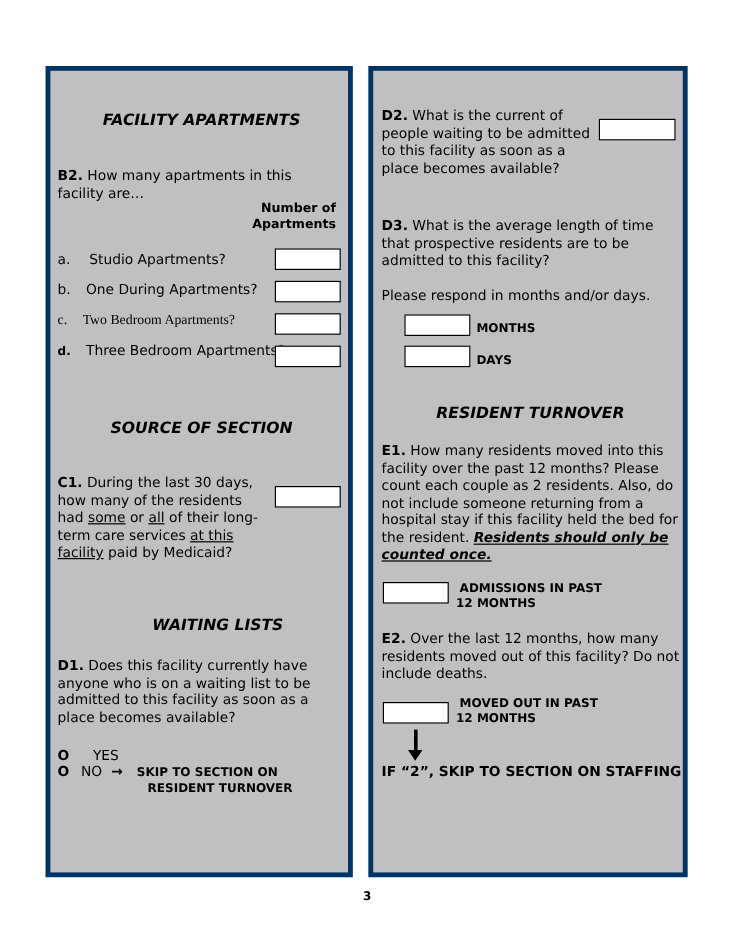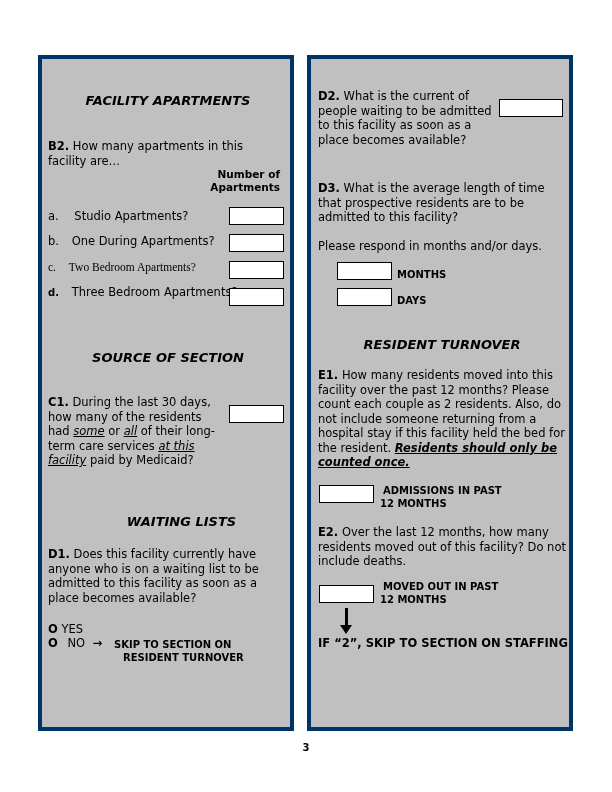--- a/index.html
+++ b/index.html
@@ -5,21 +5,21 @@
   html, body { margin:0; padding:0; background:#ffffff; }
   body { width:612px; height:792px; position:relative; overflow:hidden;
          font-family:"DejaVu Sans", sans-serif; color:#000; }
   .panel { position:absolute; background:#c0c0c0; border:4px solid #003366; box-sizing:border-box; }
   #left-panel  { left:38px;  top:55px; width:256px; height:676px; }
   #right-panel { left:307px; top:55px; width:266px; height:676px; }
   .abs { position:absolute; }
   .txt { font-size:11.5px; line-height:14.5px; }
   .heading { font-weight:bold; font-style:italic; font-size:13px; text-align:center; position:absolute; }
   .b { font-weight:bold; }
-  .u { text-decoration:underline;font-style:italic; }
+  .u { text-decoration:underline; }
   .box { position:absolute; background:#fff; border:1px solid #000; box-sizing:border-box; width:55px; height:18px; }
   .caps { font-weight:bold; font-size:10px; line-height:13px; }
   .page-num { position:absolute; left:0; width:612px; top:742px; text-align:center; font-weight:bold; font-size:10px; }
   .arrow-shaft { position:absolute; width:3px; background:#000; }
   .arrow-head { position:absolute; width:0; height:0; border-left:6px solid transparent; border-right:6px solid transparent; border-top:9px solid #000; }
 </style>
 </head>
 <body>
 
 <div id="left-panel" class="panel"></div>
@@ -76,21 +76,21 @@
 
 <div class="heading" style="left:42px; width:279px; top:514px;">WAITING LISTS</div>
 
 <div class="abs txt" style="left:48px; top:547px; width:235px;">
   <span class="b">D1.</span>
   <span>Does this facility currently have anyone who is on a waiting list to be admitted to this facility as soon as a place becomes available?</span>
 </div>
 
 <div class="abs txt" style="left:48px; top:622px;">
   <span class="b">O</span>
-  <span style="margin-left:0;text-align:center;">YES</span>
+  <span style="margin-left:16px;text-align:center;">YES</span>
 </div>
 <div class="abs txt" style="left:48px; top:636px;">
   <span class="b">O</span>
   <span style="margin-left:6px;">NO</span>
   <span style="margin-left:4px;" class="b">→</span>
 </div>
 <div class="abs caps" style="left:114px; top:638px;">SKIP TO SECTION ON</div>
 <div class="abs caps" style="left:123px; top:651px;">RESIDENT TURNOVER</div>
 
 <div id="right-panel" class="panel"></div>

